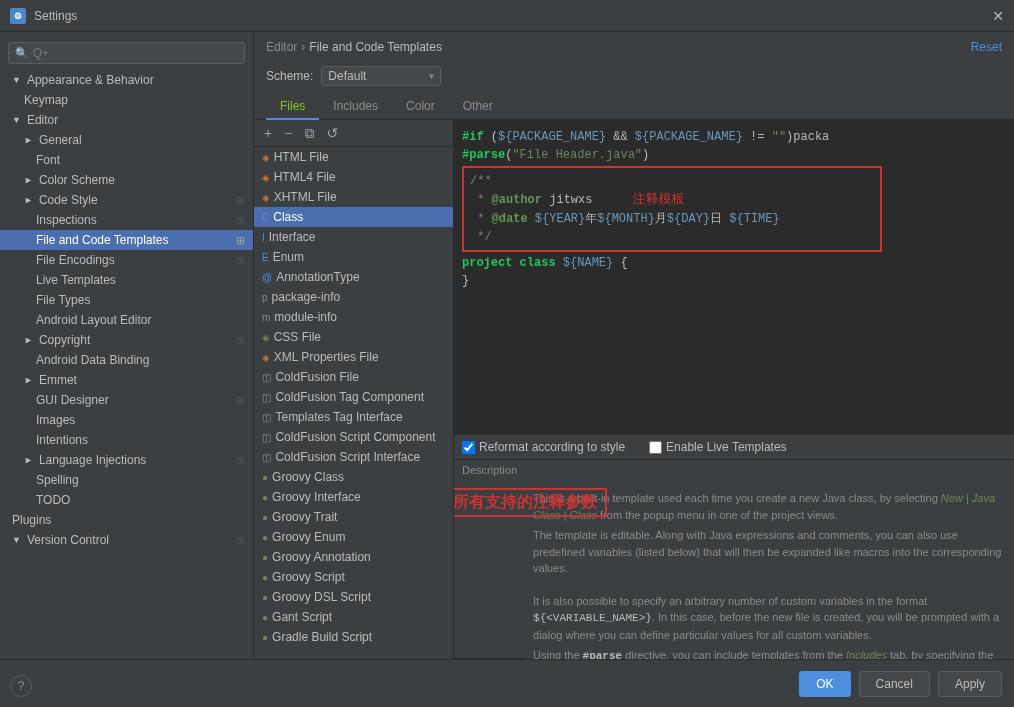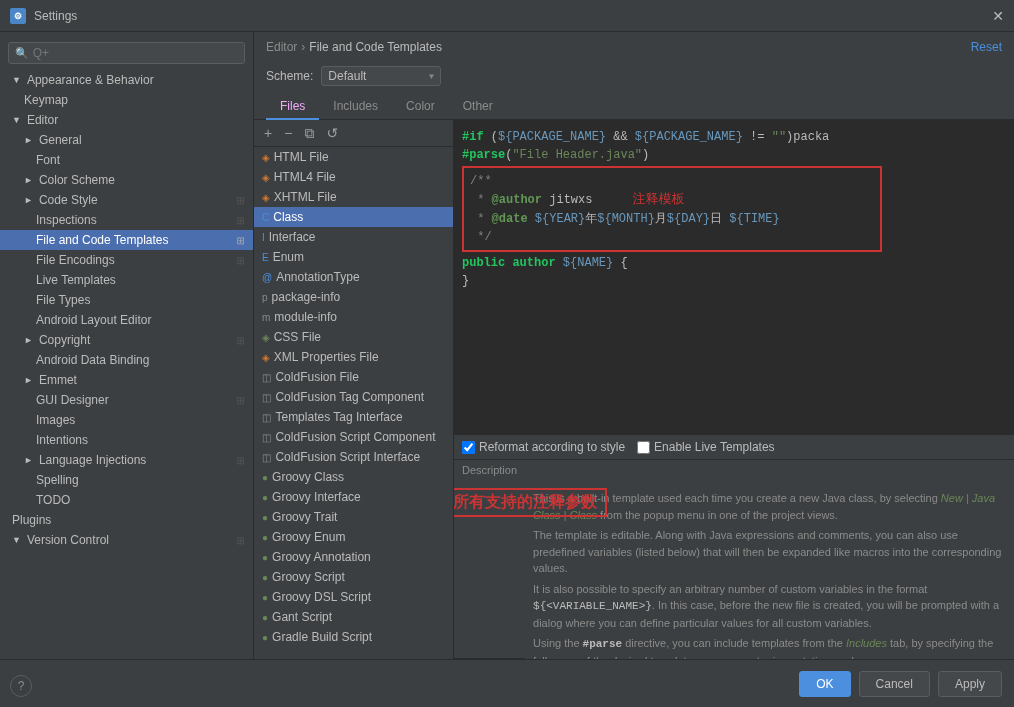--- a/index.html
+++ b/index.html
@@ -61,21 +61,21 @@
     }
     .scheme-wrapper { position: relative; display: inline-block; }
     .scheme-wrapper::after { content: '▼'; position: absolute; right: 6px; top: 50%; transform: translateY(-50%); font-size: 8px; color: #888; pointer-events: none; }
 
     
     .tabs { display: flex; padding: 0 12px; border-bottom: 1px solid #2b2b2b; }
     .tab {
       padding: 5px 14px; cursor: pointer; font-size: 12px; color: #8b8b8b;
       border-bottom: 2px solid transparent; margin-bottom: -1px;
     }
-    .tab.active { color: #f0abfc; border-bottom: 2px solid #4b8fde; }
+    .tab.active { color: #84cc16; border-bottom: 2px solid #4b8fde; }
 
     
     .split-pane { display: flex; flex: 1; overflow: hidden; }
 
     
     .file-list {
       width: 200px; min-width: 200px; border-right: 1px solid #2b2b2b;
       display: flex; flex-direction: column;
     }
     .file-list-toolbar {
@@ -113,21 +113,21 @@
     .code-editor::-webkit-scrollbar { width: 6px; height: 6px; }
     .code-editor::-webkit-scrollbar-track { background: #2b2b2b; }
     .code-editor::-webkit-scrollbar-thumb { background: #555; border-radius: 3px; }
 
     .code-line { white-space: pre; }
     .kw { color: #22c55e; font-weight: bold; }
     .str { color: #6a8759; }
     .var { color: #6897bb; }
 
     .checkbox-row {
-      padding: 5px 8px; display: flex; gap: 12px;
+      padding: 5px 8px; display: flex; gap: 24px;
       background: #3c3f41; border-top: 1px solid #2b2b2b;
     }
     .checkbox-label { display: flex; align-items: center; gap: 4px; font-size: 12px; color: #bbb; cursor: pointer; }
     .checkbox-label input { cursor: pointer; }
 
     
     .description-panel {
       height: 200px; border-top: 1px solid #2b2b2b; background: #3c3f41;
       display: flex; position: relative; overflow: hidden;
     }
@@ -418,21 +418,21 @@
           <div class="code-editor" style="position:relative;">
             <div class="code-line"><span class="kw">#if</span> (<span class="var">${PACKAGE_NAME}</span> &amp;&amp; <span class="var">${PACKAGE_NAME}</span> != <span class="str">""</span>)packa</div>
             <div class="code-line"><span class="kw">#parse</span>(<span class="str">"File Header.java"</span>)</div>
             
             <div style="border:2px solid #cc3333; margin: 2px 0; padding: 4px 6px; display:inline-block; min-width: 420px; position:relative;">
               <div class="code-line"><span style="color:#808080;">/**</span></div>
               <div class="code-line"><span style="color:#808080;"> * </span><span style="color:#629755;font-weight:bold;">@author</span><span style="color:#bbb;text-align:center;"> jitwxs</span><span style="display:inline-block;margin-left:40px;color:#cc3333;font-size:13px;">注释模板</span></div>
               <div class="code-line"><span style="color:#808080;"> * </span><span style="color:#629755;font-weight:bold;">@date</span><span style="color:#bbb;"> </span><span class="var">${YEAR}</span><span style="color:#bbb;">年</span><span class="var">${MONTH}</span><span style="color:#bbb;">月</span><span class="var">${DAY}</span><span style="color:#bbb;">日 </span><span class="var">${TIME}</span></div>
               <div class="code-line"><span style="color:#808080;"> */</span></div>
             </div>
-            <div class="code-line"><span class="kw">public author</span> <span class="var">${NAME}</span> <span style="color:#bbb;">{</span></div>
+            <div class="code-line"><span class="kw">project class</span> <span class="var">${NAME}</span> <span style="color:#bbb;">{</span></div>
             <div class="code-line"><span style="color:#bbb;">}</span></div>
           </div>
 
           <div class="checkbox-row">
             <label class="checkbox-label">
               <input type="checkbox" checked="" style="">
               <span>Reformat according to style</span>
             </label>
             <label class="checkbox-label">
               <input type="checkbox" style="">
@@ -445,21 +445,21 @@
           <div class="desc-header">Description</div>
           <div style="position:relative;">
             <div class="desc-overlay-text">所有支持的注释参数</div>
           </div>
           <div class="desc-content" style="margin-top:24px;">
             <p>This is a built-in template used each time you create a new Java class, by selecting
             <em>New | Java Class | Class</em> from the popup menu in one of the project views.</p>
             <p style="margin-top:4px;">The template is editable. Along with Java expressions and comments, you can also
             use predefined variables (listed below) that will then be expanded like macros into
             the corresponding values.</p>
-            <p style="margin-top:4px;">It is also possible to specify an arbitrary number of custom variables in the format
+            <p style="margin-top:16px;">It is also possible to specify an arbitrary number of custom variables in the format
             <span class="mono">${&lt;VARIABLE_NAME&gt;}</span>. In this case, before the new file is created, you will be
             prompted with a dialog where you can define particular values for all custom
             variables.</p>
             <p style="margin-top:4px;">Using the <span class="mono bold">#parse</span> directive, you can include templates from the <em>Includes</em> tab, by
             specifying the full name of the desired template as a parameter in quotation marks.</p>
           </div>
         </div>
       </div>
     </div>
   </div>

